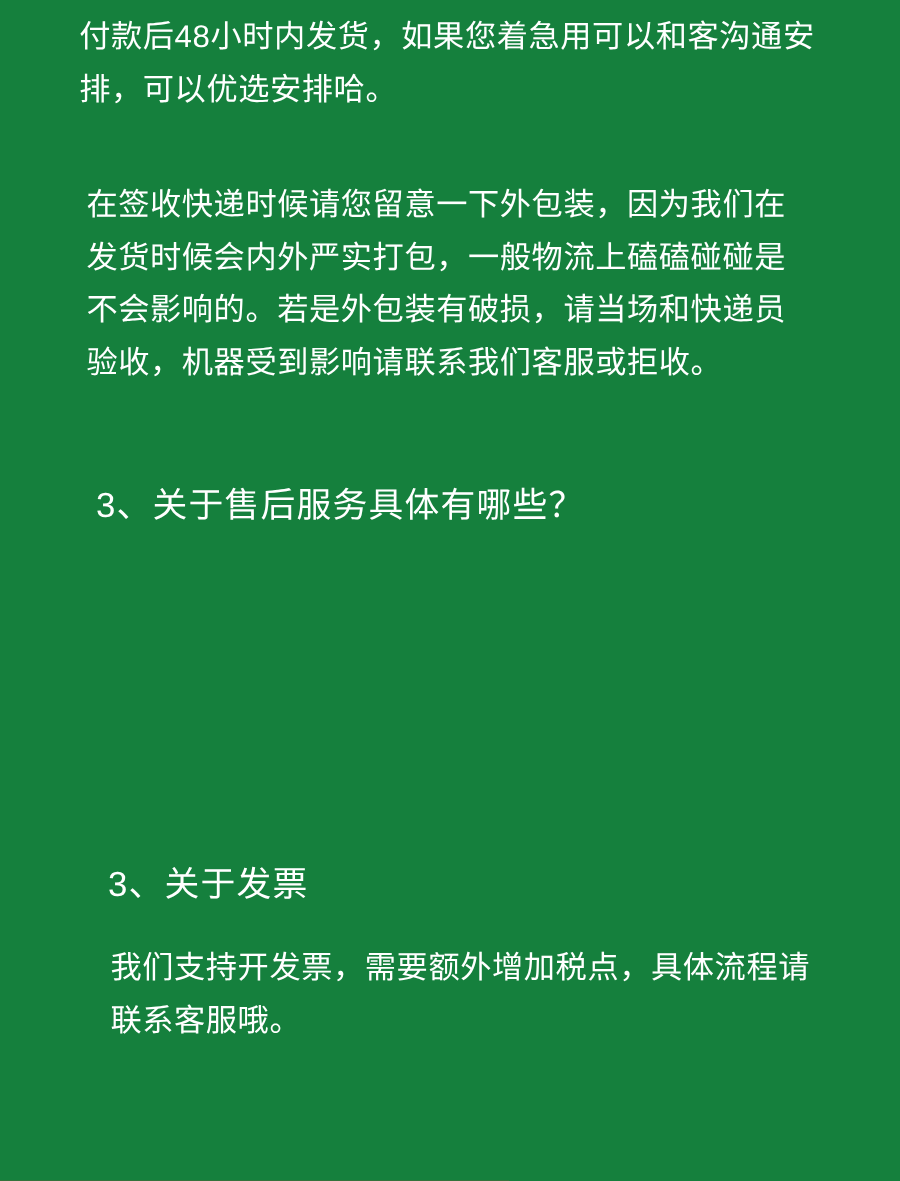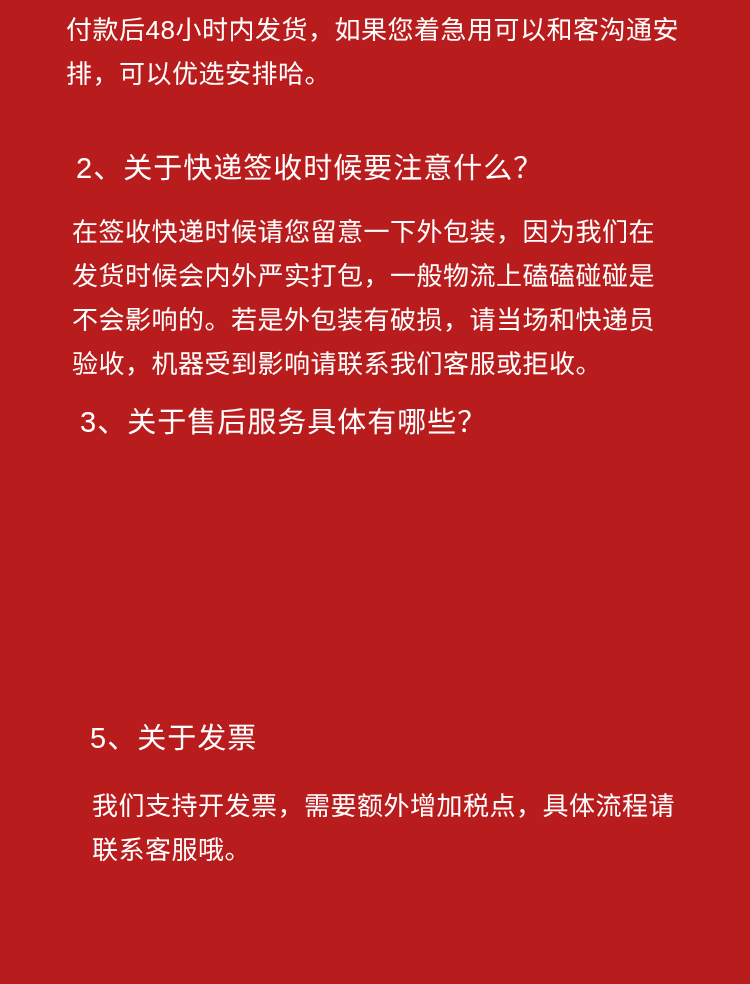--- a/index.html
+++ b/index.html
@@ -11,21 +11,21 @@
     height: 984px;
     background: #e0323c;
     font-family: "Liberation Sans", "DejaVu Sans", sans-serif;
     color: #ffffff;
     overflow: hidden;
   }
   .page {
     position: relative;
     width: 750px;
     height: 984px;
-    background: #b91c1c;
+    background: #15803d;
     box-sizing: border-box;
     padding-left: 41px;
   }
   .intro-block {
     position: absolute;
     left: 66px;
     top: 8px;
     width: 628px;
   }
   .body-text {
@@ -68,26 +68,25 @@
 </head>
 <body>
 
 <div class="page">
 
   <div class="intro-block">
     <p class="body-text">付款后48小时内发货，如果您着急用可以和客沟通安排，可以优选安排哈。</p>
   </div>
 
   <div class="qa-block" id="block-2">
-    <p class="qa-question">2、关于快递签收时候要注意什么？</p>
     <p class="qa-answer">在签收快递时候请您留意一下外包装，因为我们在发货时候会内外严实打包，一般物流上磕磕碰碰是不会影响的。若是外包装有破损，请当场和快递员验收，机器受到影响请联系我们客服或拒收。</p>
   </div>
 
   <div class="qa-block" id="block-3">
     <p class="qa-question">3、关于售后服务具体有哪些？</p>
   </div>
 
   <div class="qa-block" id="block-4">
-    <p class="qa-question">5、关于发票</p>
+    <p class="qa-question">3、关于发票</p>
     <p class="qa-answer">我们支持开发票，需要额外增加税点，具体流程请联系客服哦。</p>
   </div>
 
 </div>
 
 </body></html>

